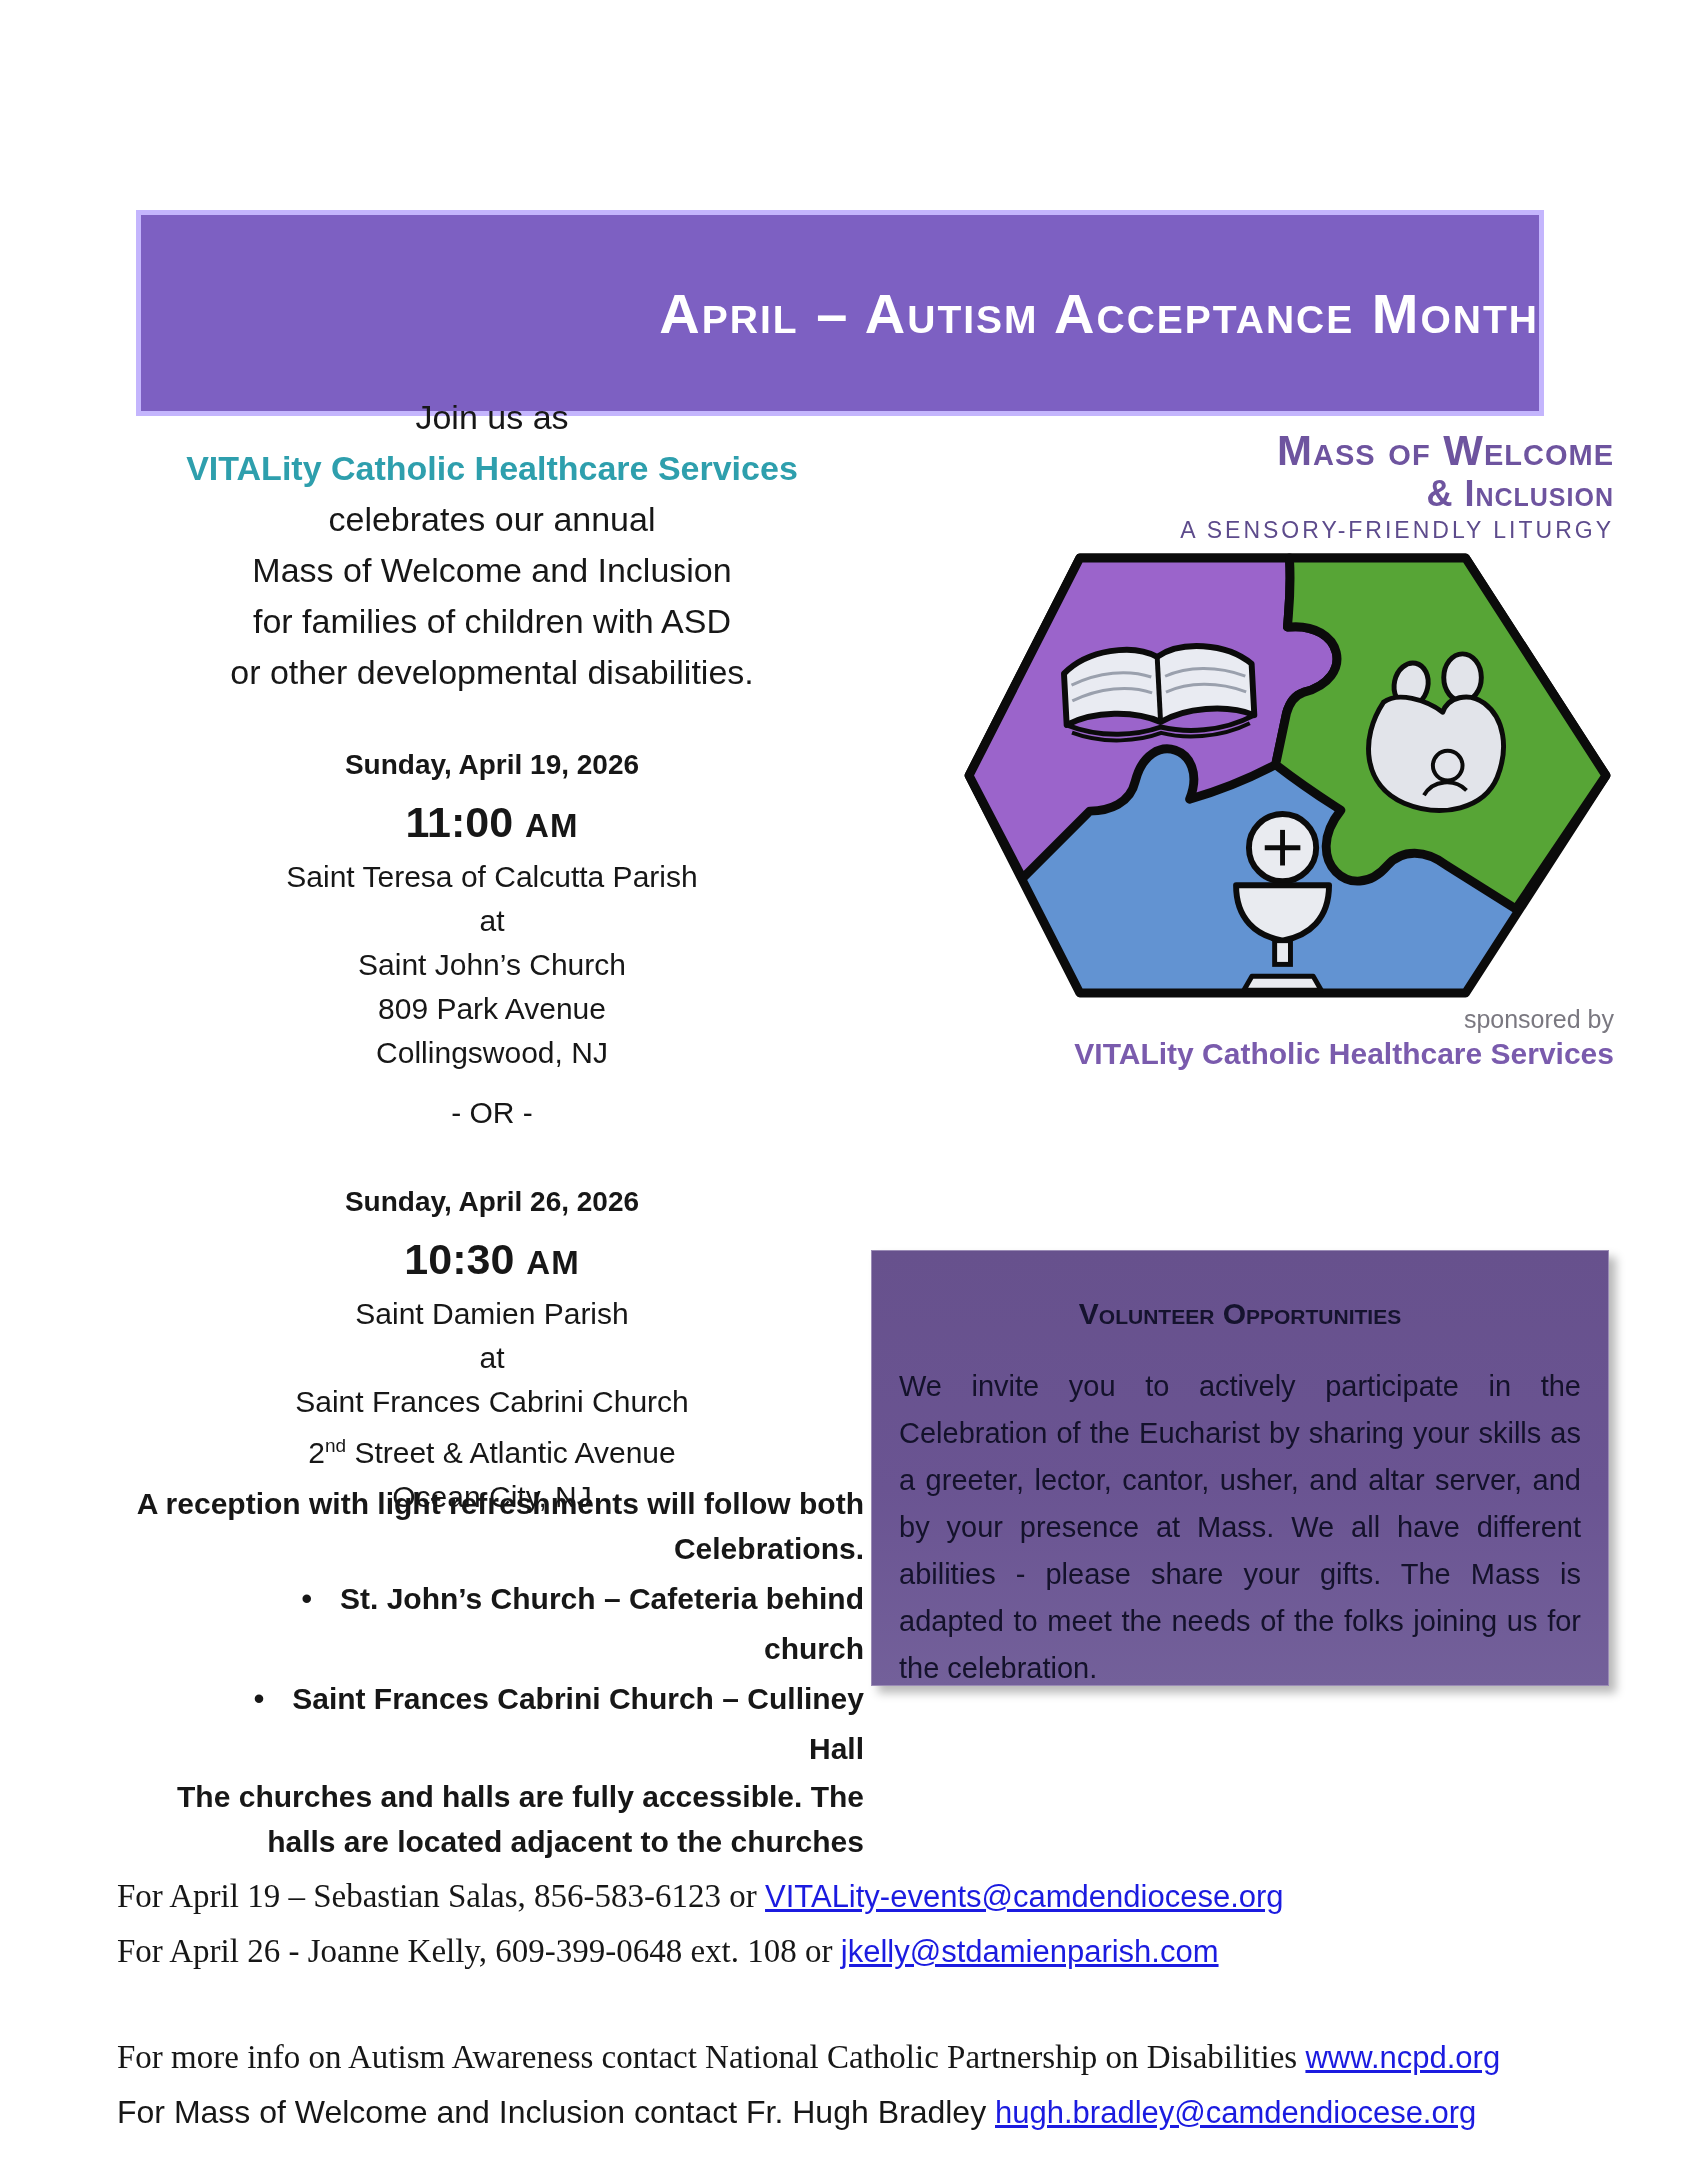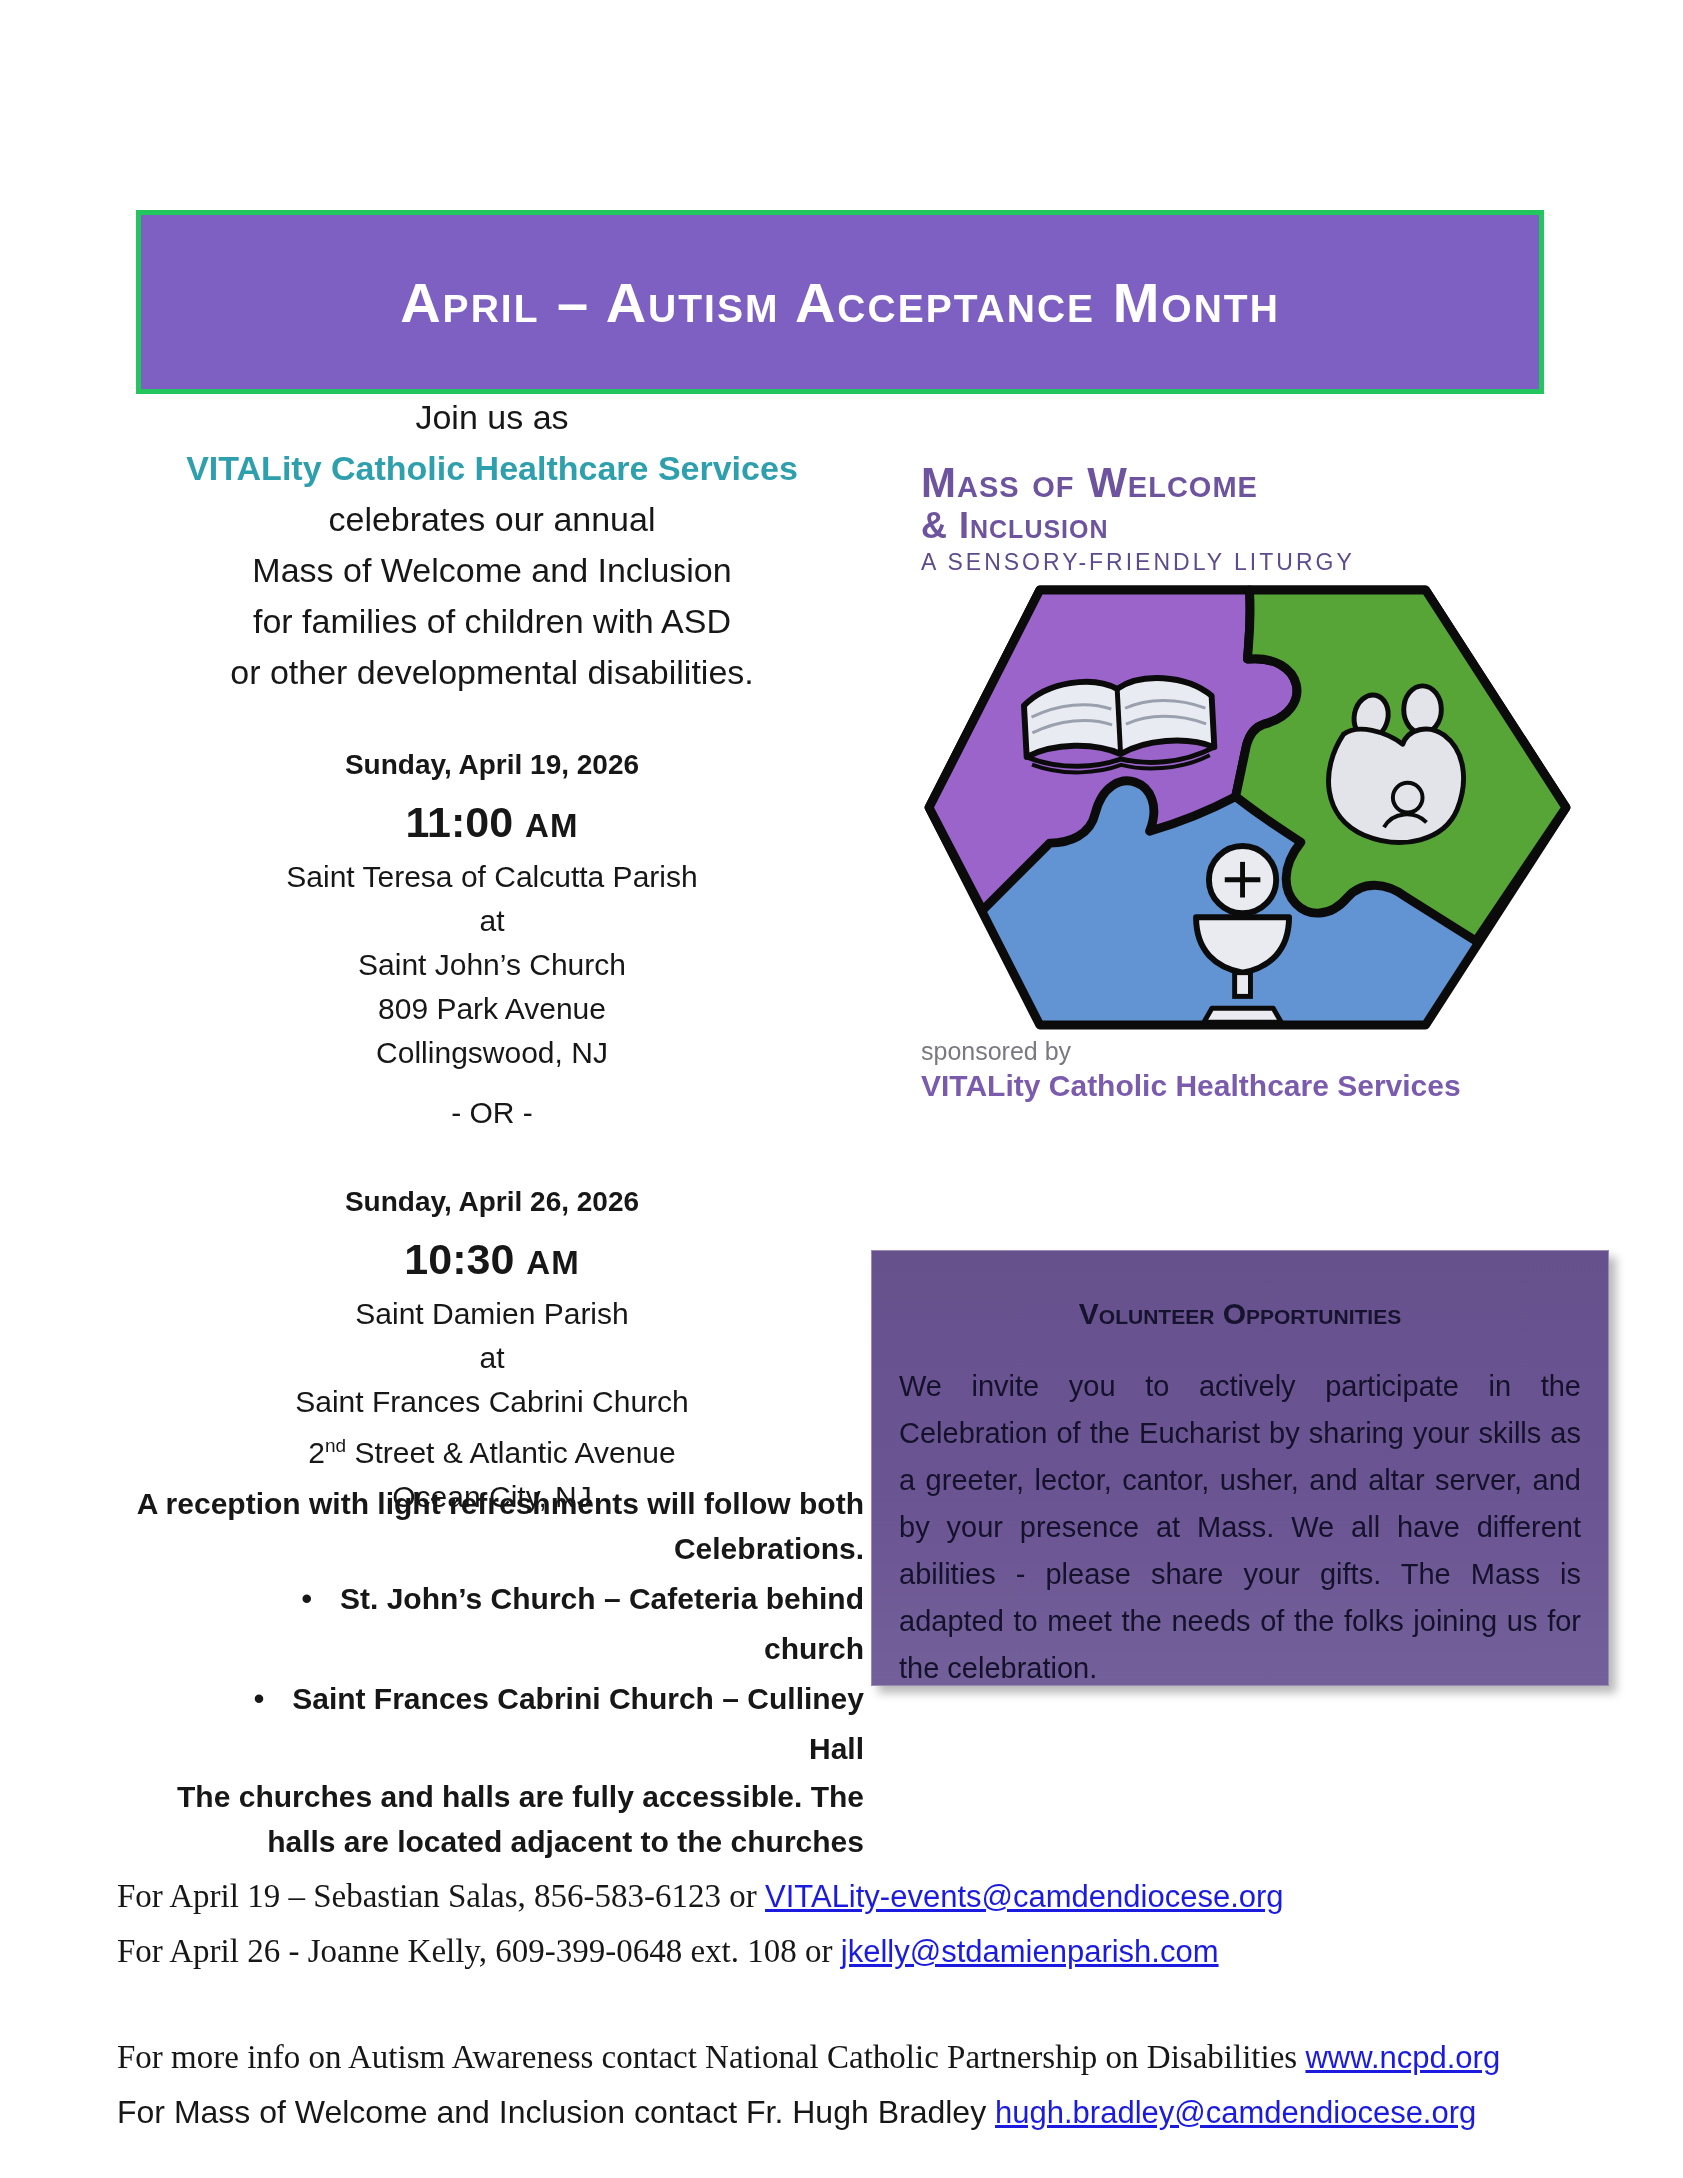--- a/index.html
+++ b/index.html
@@ -1,22 +1,22 @@
 <!DOCTYPE html>
 <html><head>
 <meta charset="utf-8">
 <style>
   html,body{margin:0;padding:0;background:#ffffff;}
   body{width:1683px;height:2178px;position:relative;font-family:"Liberation Sans",sans-serif;color:#171717;}
   .page{position:absolute;inset:0;background:#fff;overflow:hidden;}
 
   
-  .banner{position:absolute;left:136px;top:210px;width:1408px;height:184px;
-    background:#7D60C2;border:5px solid #22c55e;box-sizing:border-box;
-    display:flex;align-items:center;justify-content:center;}
+  .banner{position:absolute;left:136px;top:210px;width:1408px;height:206px;
+    background:#7D60C2;border:5px solid #c4b5fd;box-sizing:border-box;
+    display:flex;align-items:center;justify-content:flex-end;}
   .banner-title{font-variant:small-caps;font-weight:bold;font-size:56px;letter-spacing:2px;color:#ffffff;}
 
   
   .left-col{position:absolute;left:117px;top:392px;width:750px;text-align:center;}
   .intro-line{margin:0;font-size:34px;line-height:51px;}
   .intro-teal{color:#2E9FAD;font-weight:bold;}
   .event{margin-top:38px;}
   .event-date{font-size:28px;font-weight:bold;line-height:57px;}
   .event-time{font-size:43px;font-weight:bold;line-height:59px;}
   .mer{font-size:33px;letter-spacing:1px;}
@@ -24,21 +24,21 @@
   .or-sep{font-size:30px;line-height:44px;margin-top:16px;text-align:center;}
   .event-detail sup{font-size:19px;}
 
   .reception{position:absolute;left:117px;top:1481px;width:747px;text-align:right;font-weight:bold;}
   .reception p{margin:0;font-size:30px;line-height:45px;}
   .reception ul{margin:3px 0 0 0;padding:0 0 0 94px;list-style:none;}
   .reception li{font-size:30px;line-height:50px;}
   .reception li::before{content:"\2022";font-size:30px;margin-right:28px;}
 
   
-  .logo-col{position:absolute;left:921px;top:428px;width:693px;text-align:left;margin-top:32px;}
+  .logo-col{position:absolute;left:921px;top:428px;width:693px;text-align:right;}
   .logo-line1{font-variant:small-caps;font-weight:bold;font-size:42px;line-height:46px;color:#6E549F;letter-spacing:1px;}
   .logo-line2{font-variant:small-caps;font-weight:bold;font-size:36px;line-height:40px;color:#6E549F;letter-spacing:1px;}
   .logo-sub{text-transform:uppercase;font-size:23px;line-height:32px;letter-spacing:3px;color:#5D4B8C;}
   .hex-wrap{margin-top:6px;}
   .sponsored{font-size:25px;color:#7A7880;margin-top:2px;}
   .sponsor{font-size:30px;font-weight:bold;color:#7A5BAD;line-height:40px;}
 
   
   .volunteer-box{position:absolute;left:871px;top:1250px;width:738px;height:436px;box-sizing:border-box;
     background:linear-gradient(180deg,#67518D 0%,#6A5492 55%,#73609A 100%);

